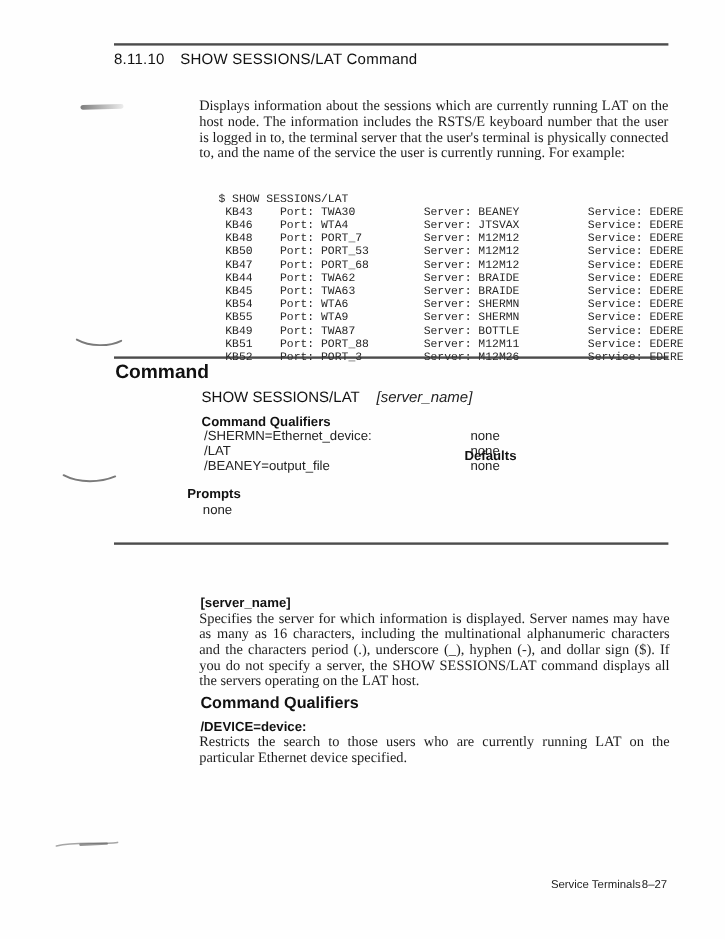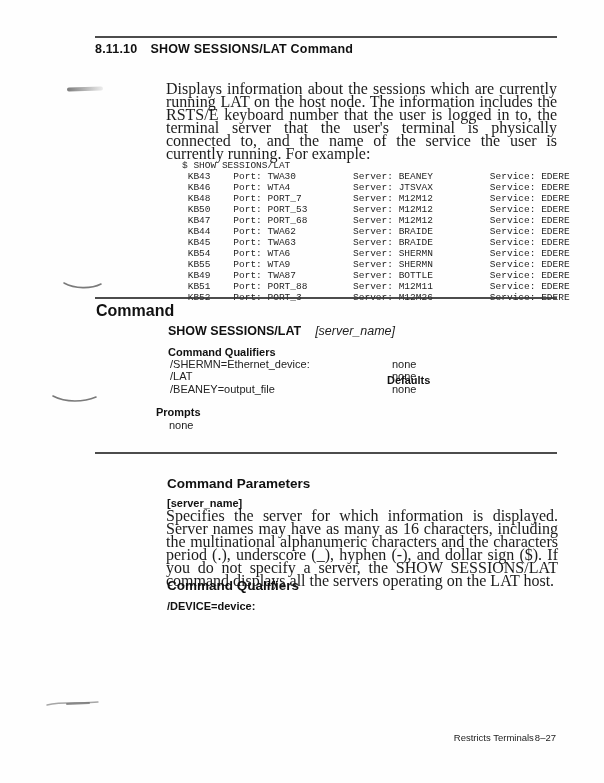--- a/index.html
+++ b/index.html
@@ -3,40 +3,40 @@
 <meta charset="utf-8">
 <style>
   html,body { margin:0; padding:0; background:#ffffff; }
   .page {
     position:relative; width:604px; height:783px; background:#fefefe;
     font-family:"Liberation Serif", serif; color:#1c1c1c; overflow:hidden;
   }
   .rule { position:absolute; left:95px; width:462px; height:2px; background:#333; opacity:.88; }
   .sec-header {
     position:absolute; left:95px; top:42px;
-    font-family:"Liberation Sans", sans-serif; font-weight:bold; font-size:12.5px; color:#111;
+    font-family:"Liberation Sans", sans-serif; font-weight:normal; font-size:12.5px; color:#111;
     white-space:nowrap; letter-spacing:.2px;
   }
   .sec-header .num { margin-right:13px; }
   .body-par {
     position:absolute; left:166px; width:391px;
-    font-size:16px; line-height:13px; text-align:justify; color:#1c1c1c;
+    font-size:12px; line-height:13px; text-align:justify; color:#1c1c1c;
   }
   .listing {
     position:absolute; left:168px; top:146px; margin:14px;
     font-family:"Liberation Mono", monospace; font-size:9.5px; line-height:11px;
     color:#262626; white-space:pre;
   }
   .fmt-head {
     position:absolute; left:96px; top:302px;
     font-family:"Liberation Sans", sans-serif; font-weight:bold; font-size:16px; color:#111;
   }
   .syntax { position:absolute; left:168px; top:324px; white-space:nowrap;
     font-family:"Liberation Sans", sans-serif; font-size:12.5px; }
-  .syntax .cmd { font-weight:bold; color:#111; }
+  .syntax .cmd { font-weight:normal; color:#111; }
   .syntax .param { font-style:italic; margin-left:14px; color:#222; }
   .subhead {
     font-family:"Liberation Sans", sans-serif; font-weight:bold; font-size:11px; color:#111;
     position:absolute; white-space:nowrap;
   }
   .qrows { position:absolute; left:170px; top:358px; width:330px;
     font-family:"Liberation Sans", sans-serif; font-size:11px; color:#222; }
   .qrow { position:relative; height:12.4px; line-height:12.4px; white-space:nowrap; }
   .qrow .dflt { position:absolute; left:222px; }
   .plain-sans { font-family:"Liberation Sans", sans-serif; font-size:11px; color:#222; position:absolute; white-space:nowrap; }
@@ -118,24 +118,24 @@
     <div class="qrow">
       <span>/BEANEY=output_file</span>
       <span class="dflt">none</span>
     </div>
   </div>
 
   <div class="subhead" style="left:156px; top:406px;">Prompts</div>
   <div class="plain-sans" style="left:169px; top:419px;">none</div>
 
   <div class="rule" style="top:452px;"></div>
-  <div class="big-head" style="top:476px;">Command Parameters</div>
   <div class="param-name" style="top:497px;">[server_name]</div>
   <div class="body-par" style="top:509px; width:392px;">Specifies the server for which information is displayed. Server names may have as many as 16 characters, including the multinational alphanumeric characters and the characters period (.), underscore (_), hyphen (-), and dollar sign ($). If you do not specify a server, the SHOW SESSIONS/LAT command displays all the servers operating on the LAT host.</div>
 
   <div class="big-head" style="top:578px;">Command Qualifiers</div>
   <div class="param-name" style="top:600px;">/DEVICE=device:</div>
+  <div class="body-par" style="top:612px; width:392px;">Restricts the search to those users who are currently running LAT on the particular Ethernet device specified.</div>
 
   <div class="footer">
-    <span>Restricts Terminals</span><span class="pageno">8–27</span>
+    <span>Service Terminals</span><span class="pageno">8–27</span>
   </div>
 
 </div>
 
 </body></html>

